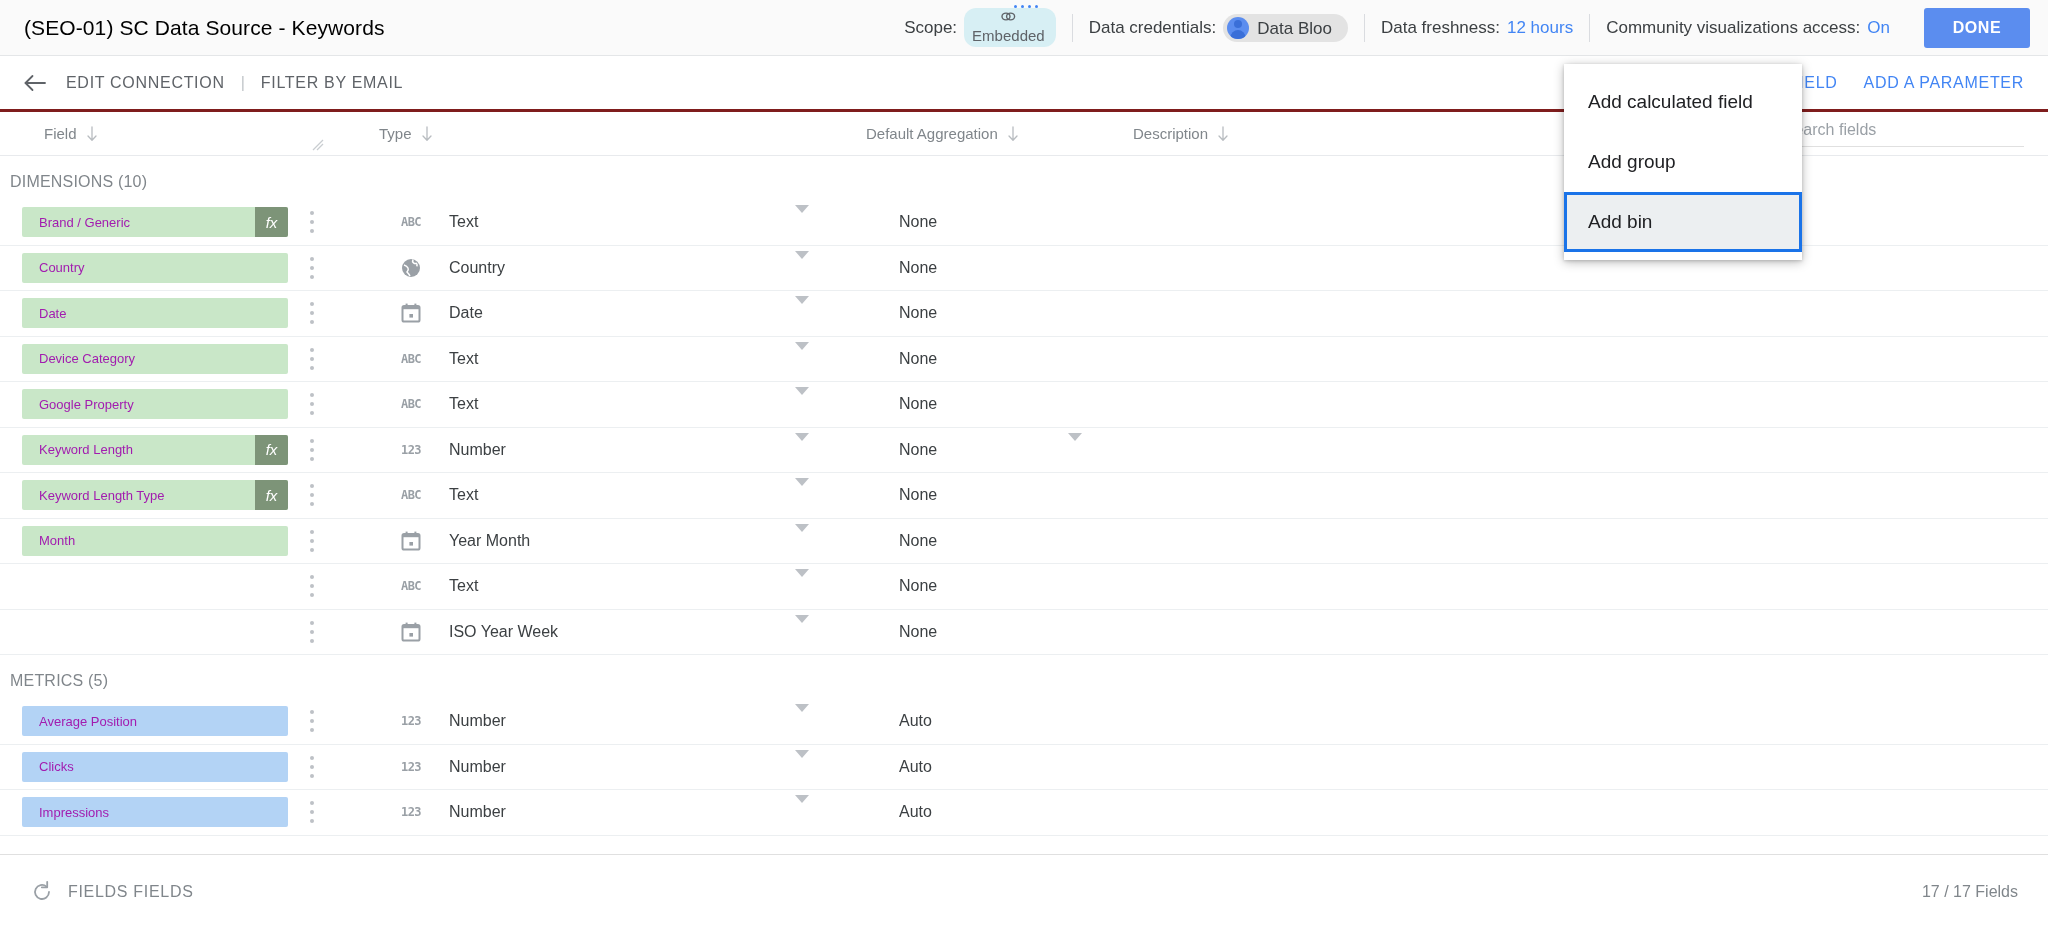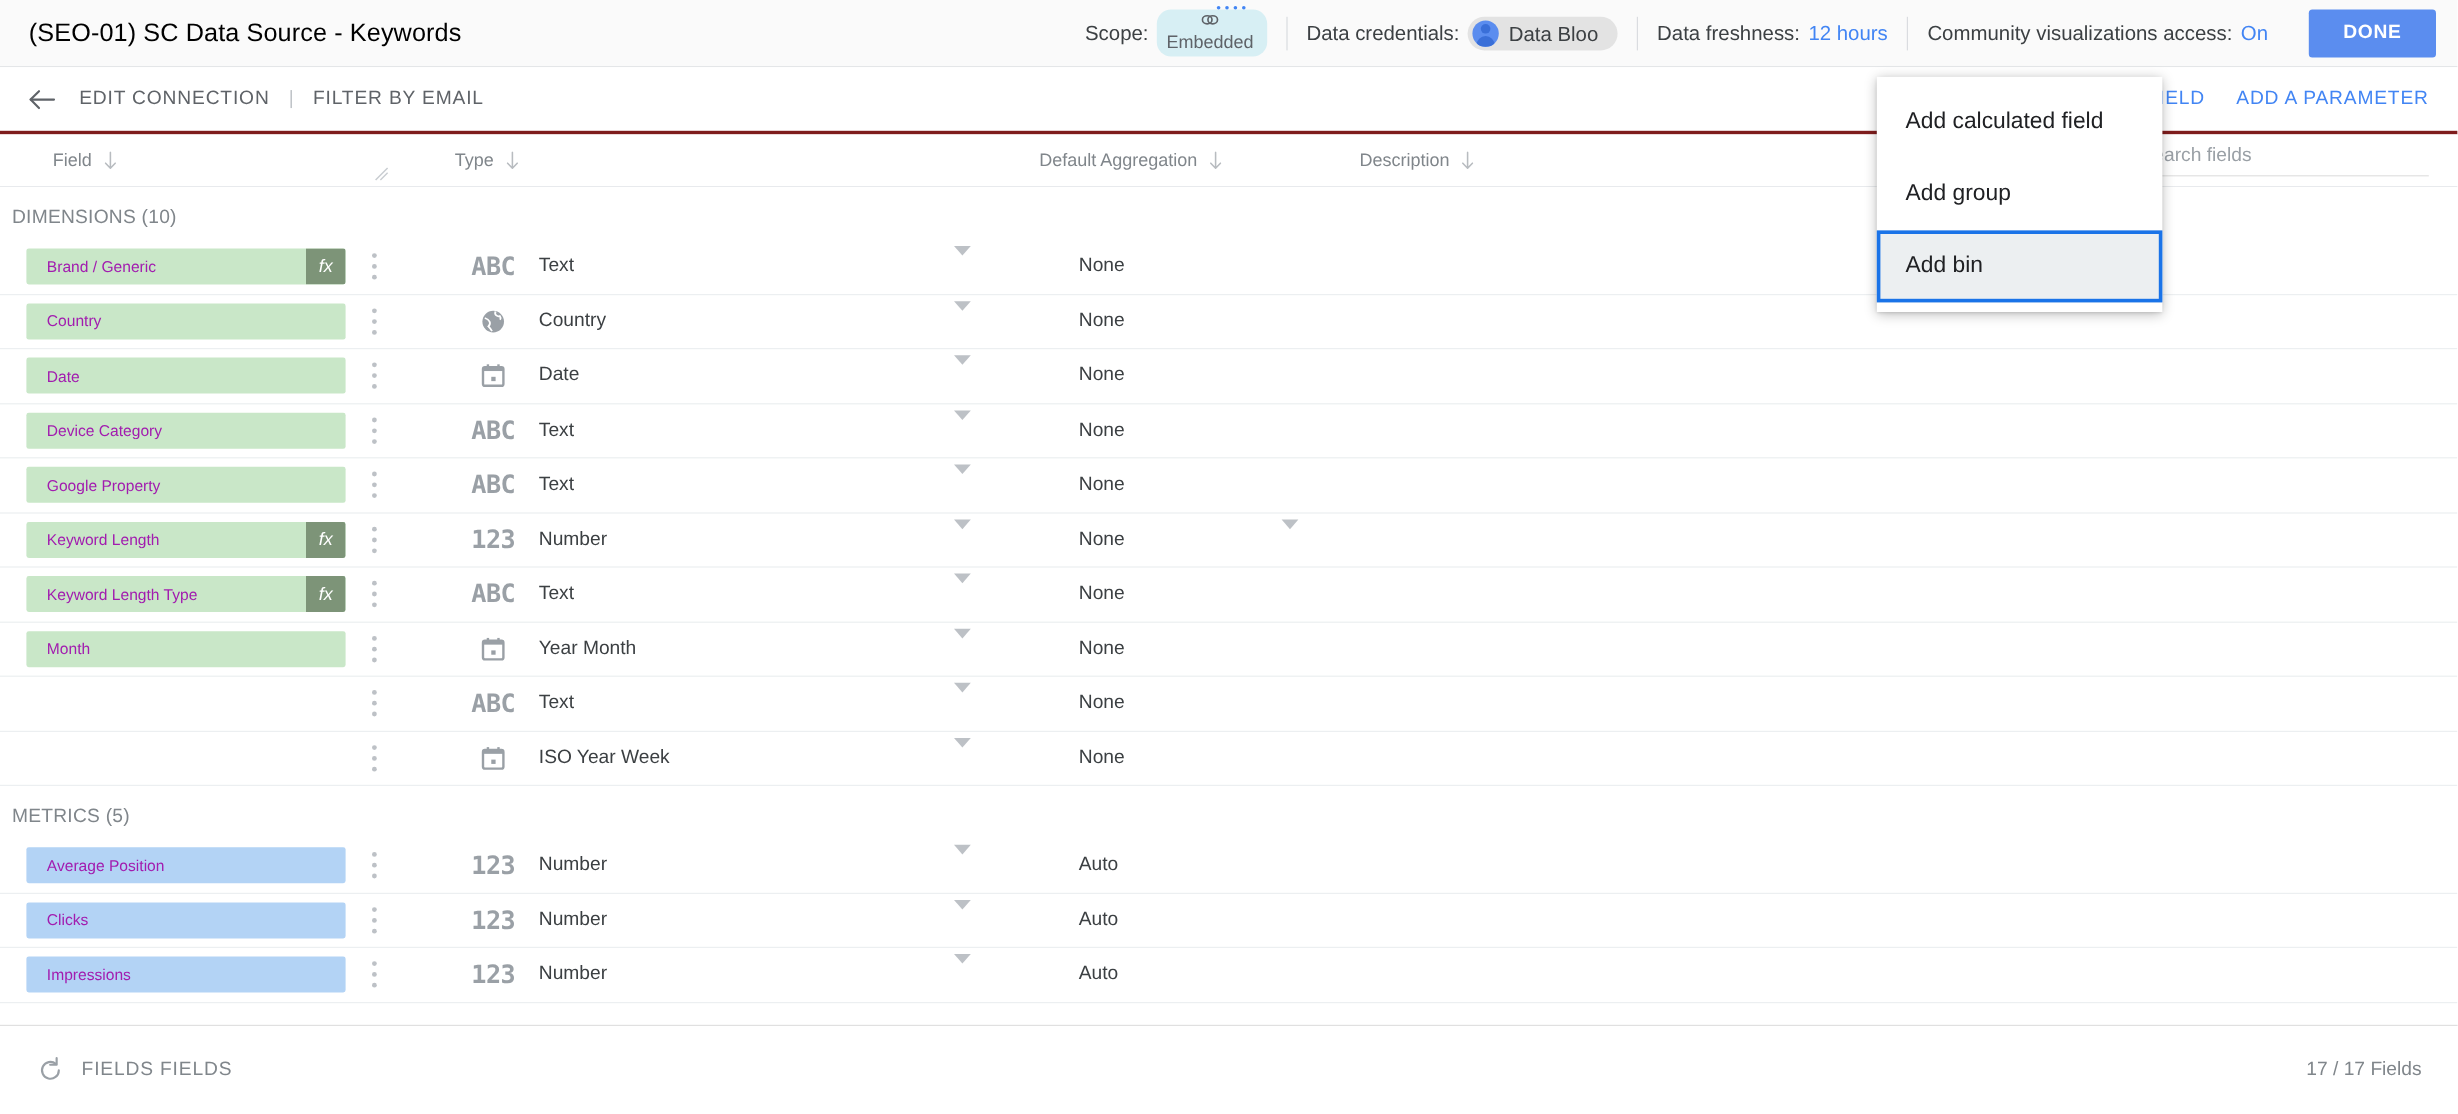--- a/index.html
+++ b/index.html
@@ -320,21 +320,21 @@
     position: absolute;
     left: 396px;
     width: 30px;
     display: flex;
     align-items: center;
     justify-content: center;
     color: #9aa0a6;
   }
   .type-icon .tglyph {
     font-family: "DejaVu Sans Mono", monospace;
-    font-size: 21px;
+    font-size: 12px;
     font-weight: bold;
     letter-spacing: -0.5px;
     color: #9aa0a6;
   }
   .type-name {
     position: absolute;
     left: 449px;
     font-size: 16px;
     color: #3c4043;
     white-space: nowrap;

